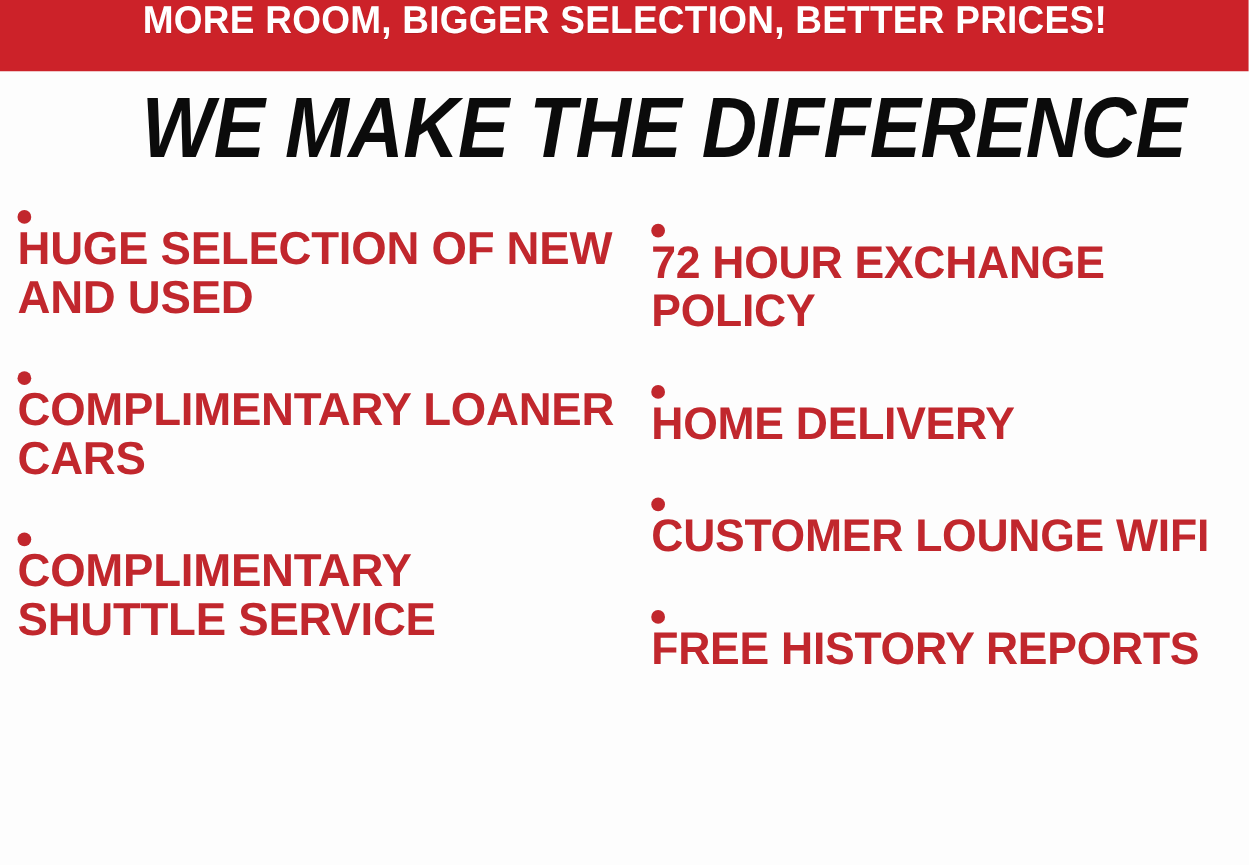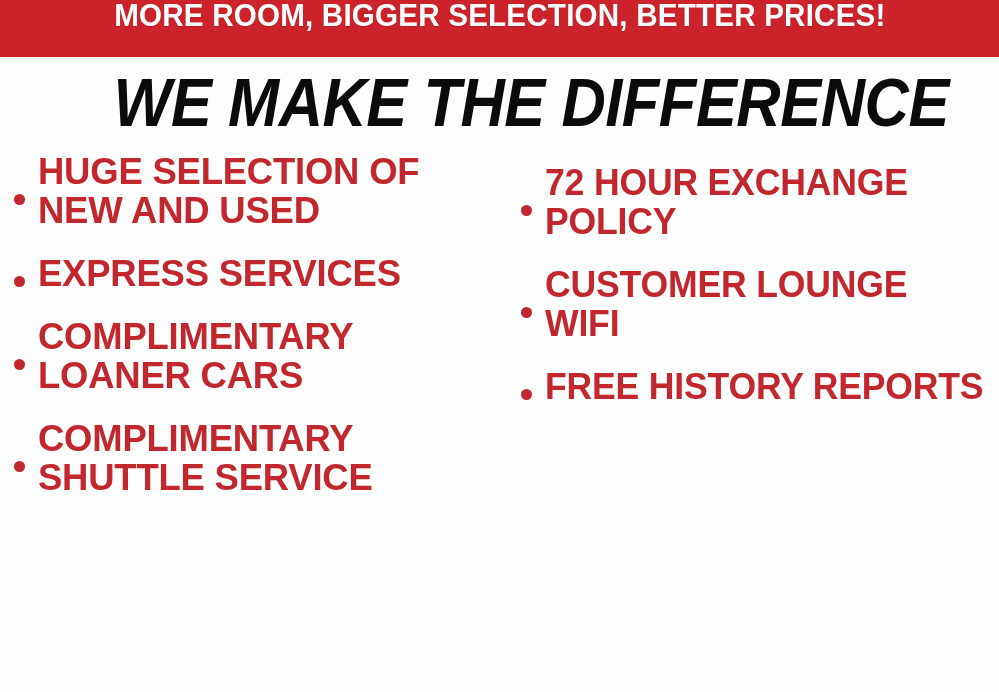--- a/index.html
+++ b/index.html
@@ -94,22 +94,23 @@
   }
   .column-right {
     width: 494px;
     padding-left: 16px;
     padding-right: 2px;
     margin-top: 11px;
   }
 
   .bullet-item {
     display: flex;
-    align-items: center;
+    align-items: flex-start;
     margin-bottom: 24px;
+    flex-direction: column;
   }
   .bullet-dot {
     flex: 0 0 auto;
     width: 11px;
     height: 11px;
     border-radius: 50%;
     background: #c1272d;
     margin-top: 16px;
     margin-right: 13px;
   }
@@ -145,24 +146,20 @@
 
   <div class="columns">
 
     <div class="column column-left">
 
       <div class="bullet-item">
         <span class="bullet-dot"></span>
         <span class="bullet-text">HUGE SELECTION OF NEW AND USED</span>
       </div>
 
-      <div class="bullet-item">
-        <span class="bullet-dot"></span>
-        <span class="bullet-text">EXPRESS SERVICES</span>
-      </div>
 
 
       <div class="bullet-item">
         <span class="bullet-dot"></span>
         <span class="bullet-text">COMPLIMENTARY LOANER CARS</span>
       </div>
 
       <div class="bullet-item">
         <span class="bullet-dot"></span>
         <span class="bullet-text">COMPLIMENTARY SHUTTLE SERVICE</span>
@@ -170,20 +167,24 @@
 
     </div>
 
     <div class="column column-right">
 
       <div class="bullet-item">
         <span class="bullet-dot"></span>
         <span class="bullet-text">72 HOUR EXCHANGE POLICY</span>
       </div>
 
+      <div class="bullet-item">
+        <span class="bullet-dot"></span>
+        <span class="bullet-text">HOME DELIVERY</span>
+      </div>
 
       <div class="bullet-item">
         <span class="bullet-dot"></span>
         <span class="bullet-text">CUSTOMER LOUNGE WIFI</span>
       </div>
 
 
 
       <div class="bullet-item">
         <span class="bullet-dot"></span>

